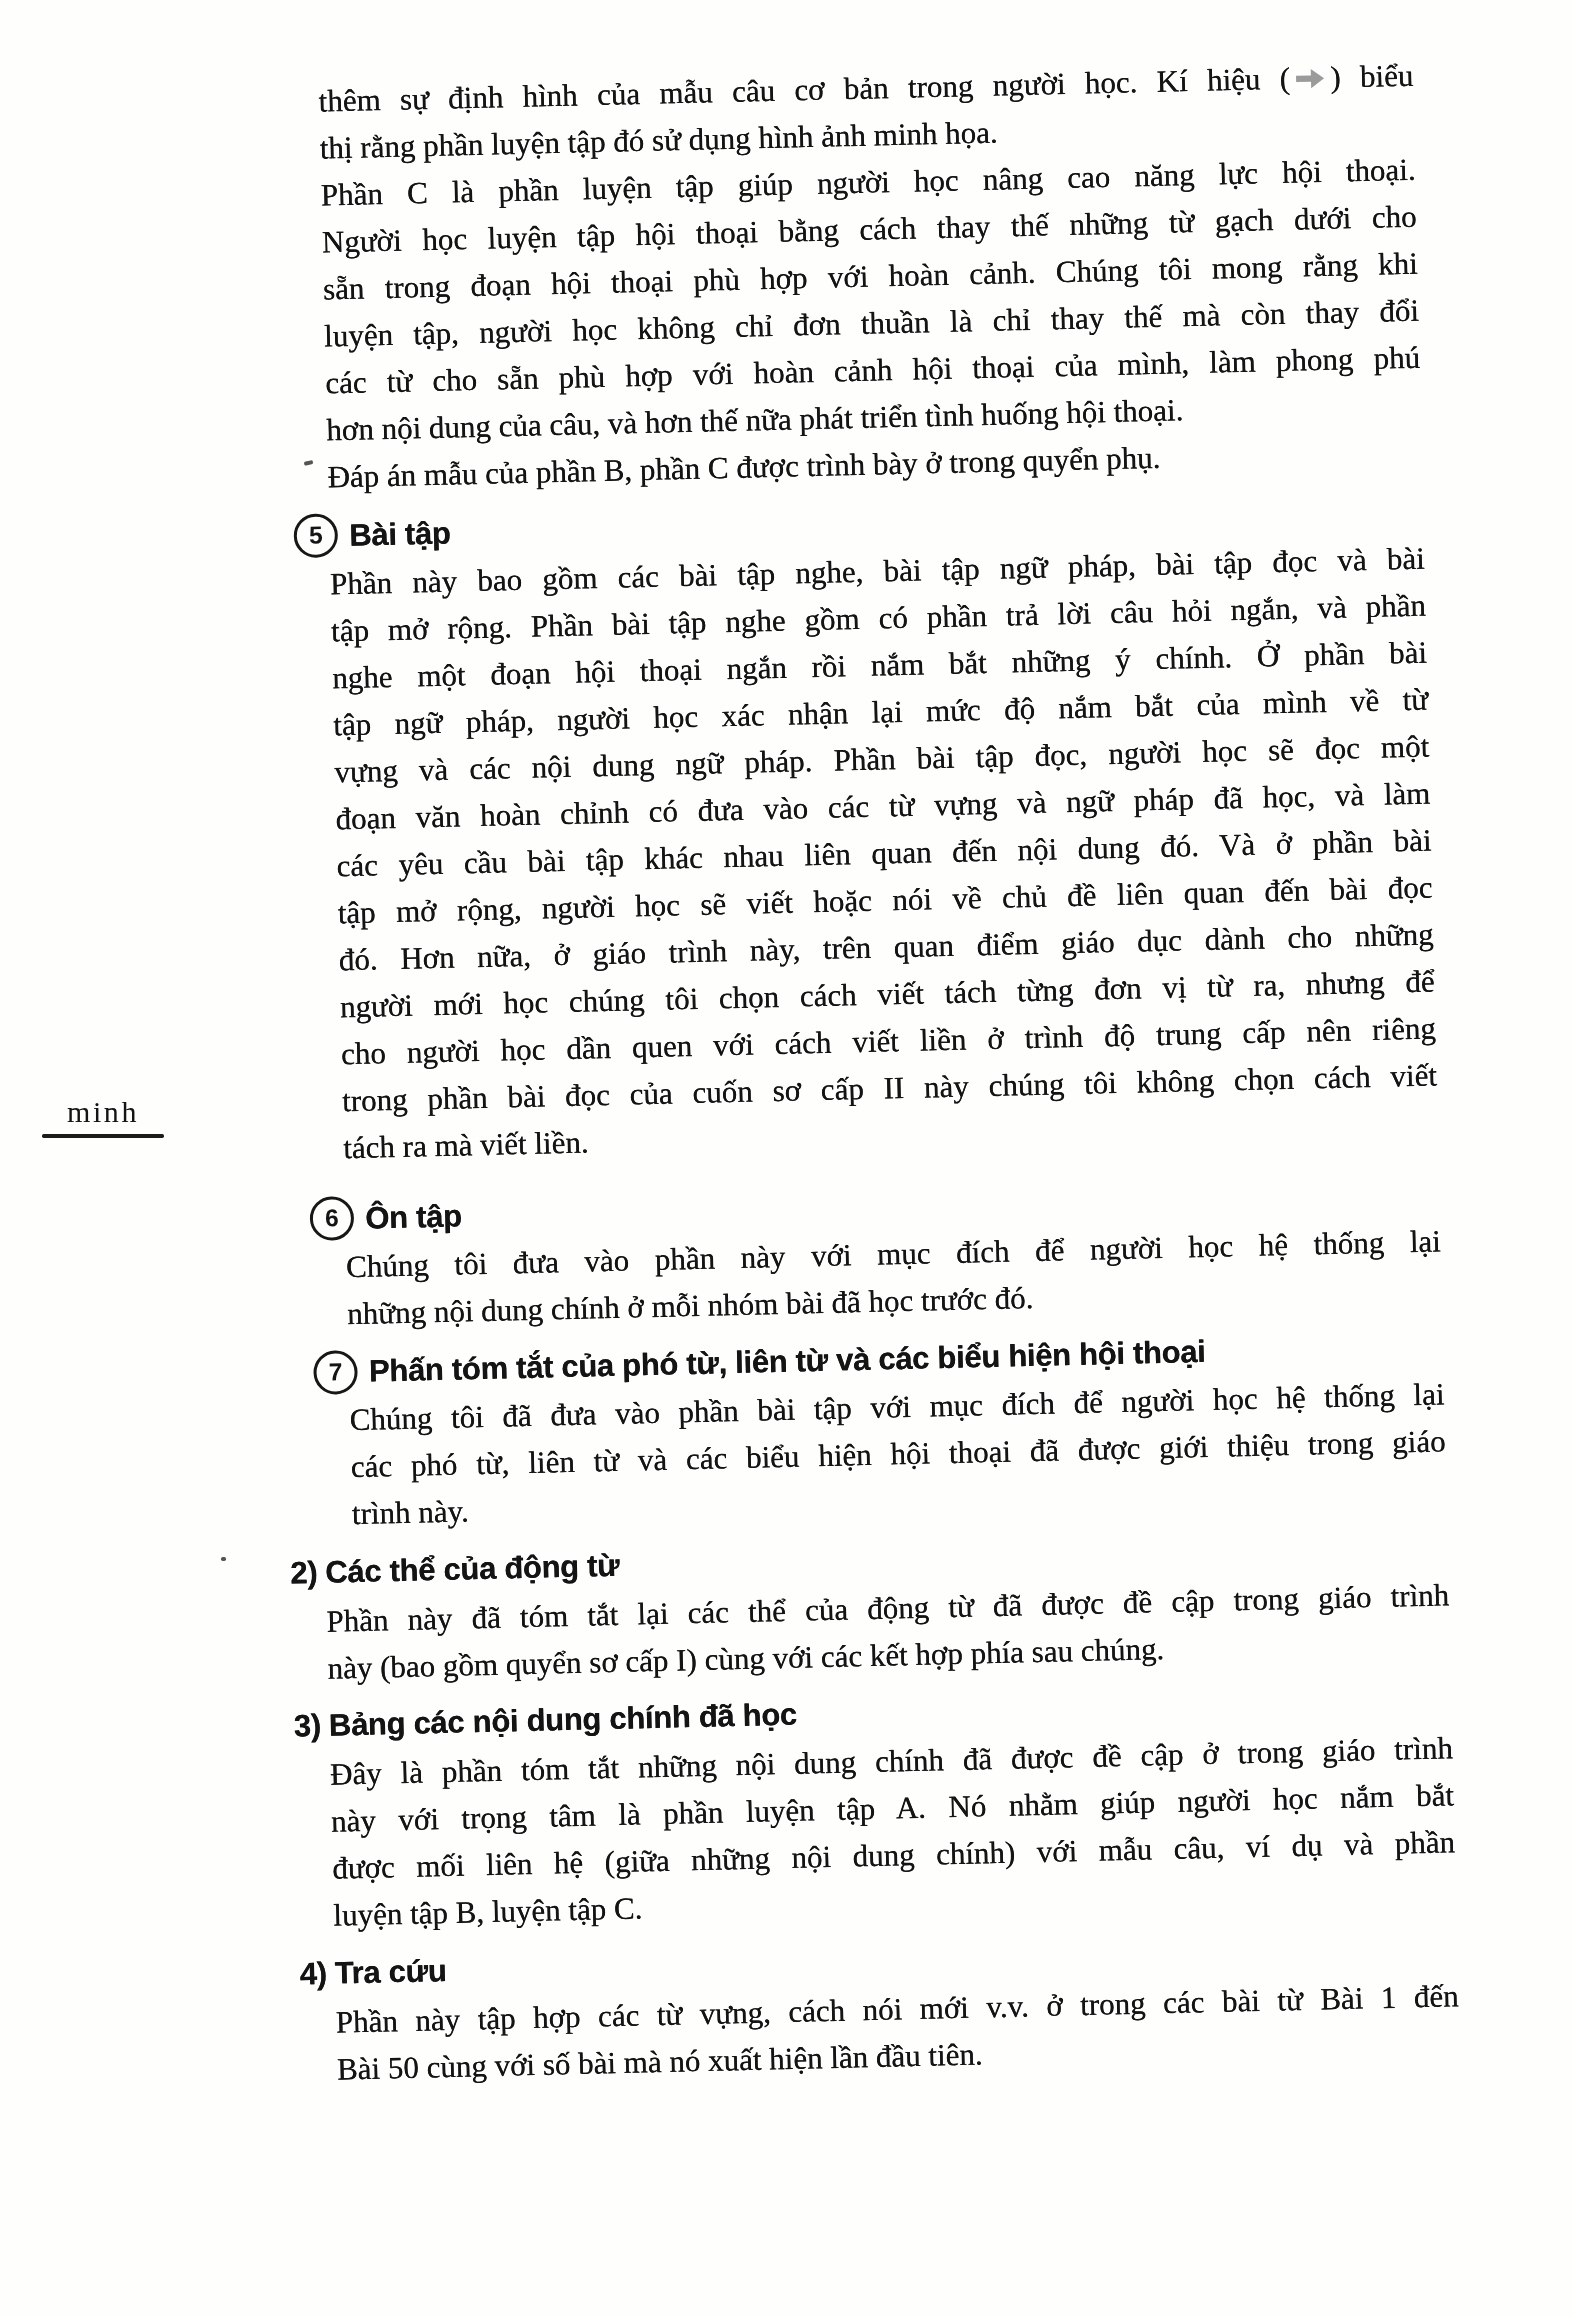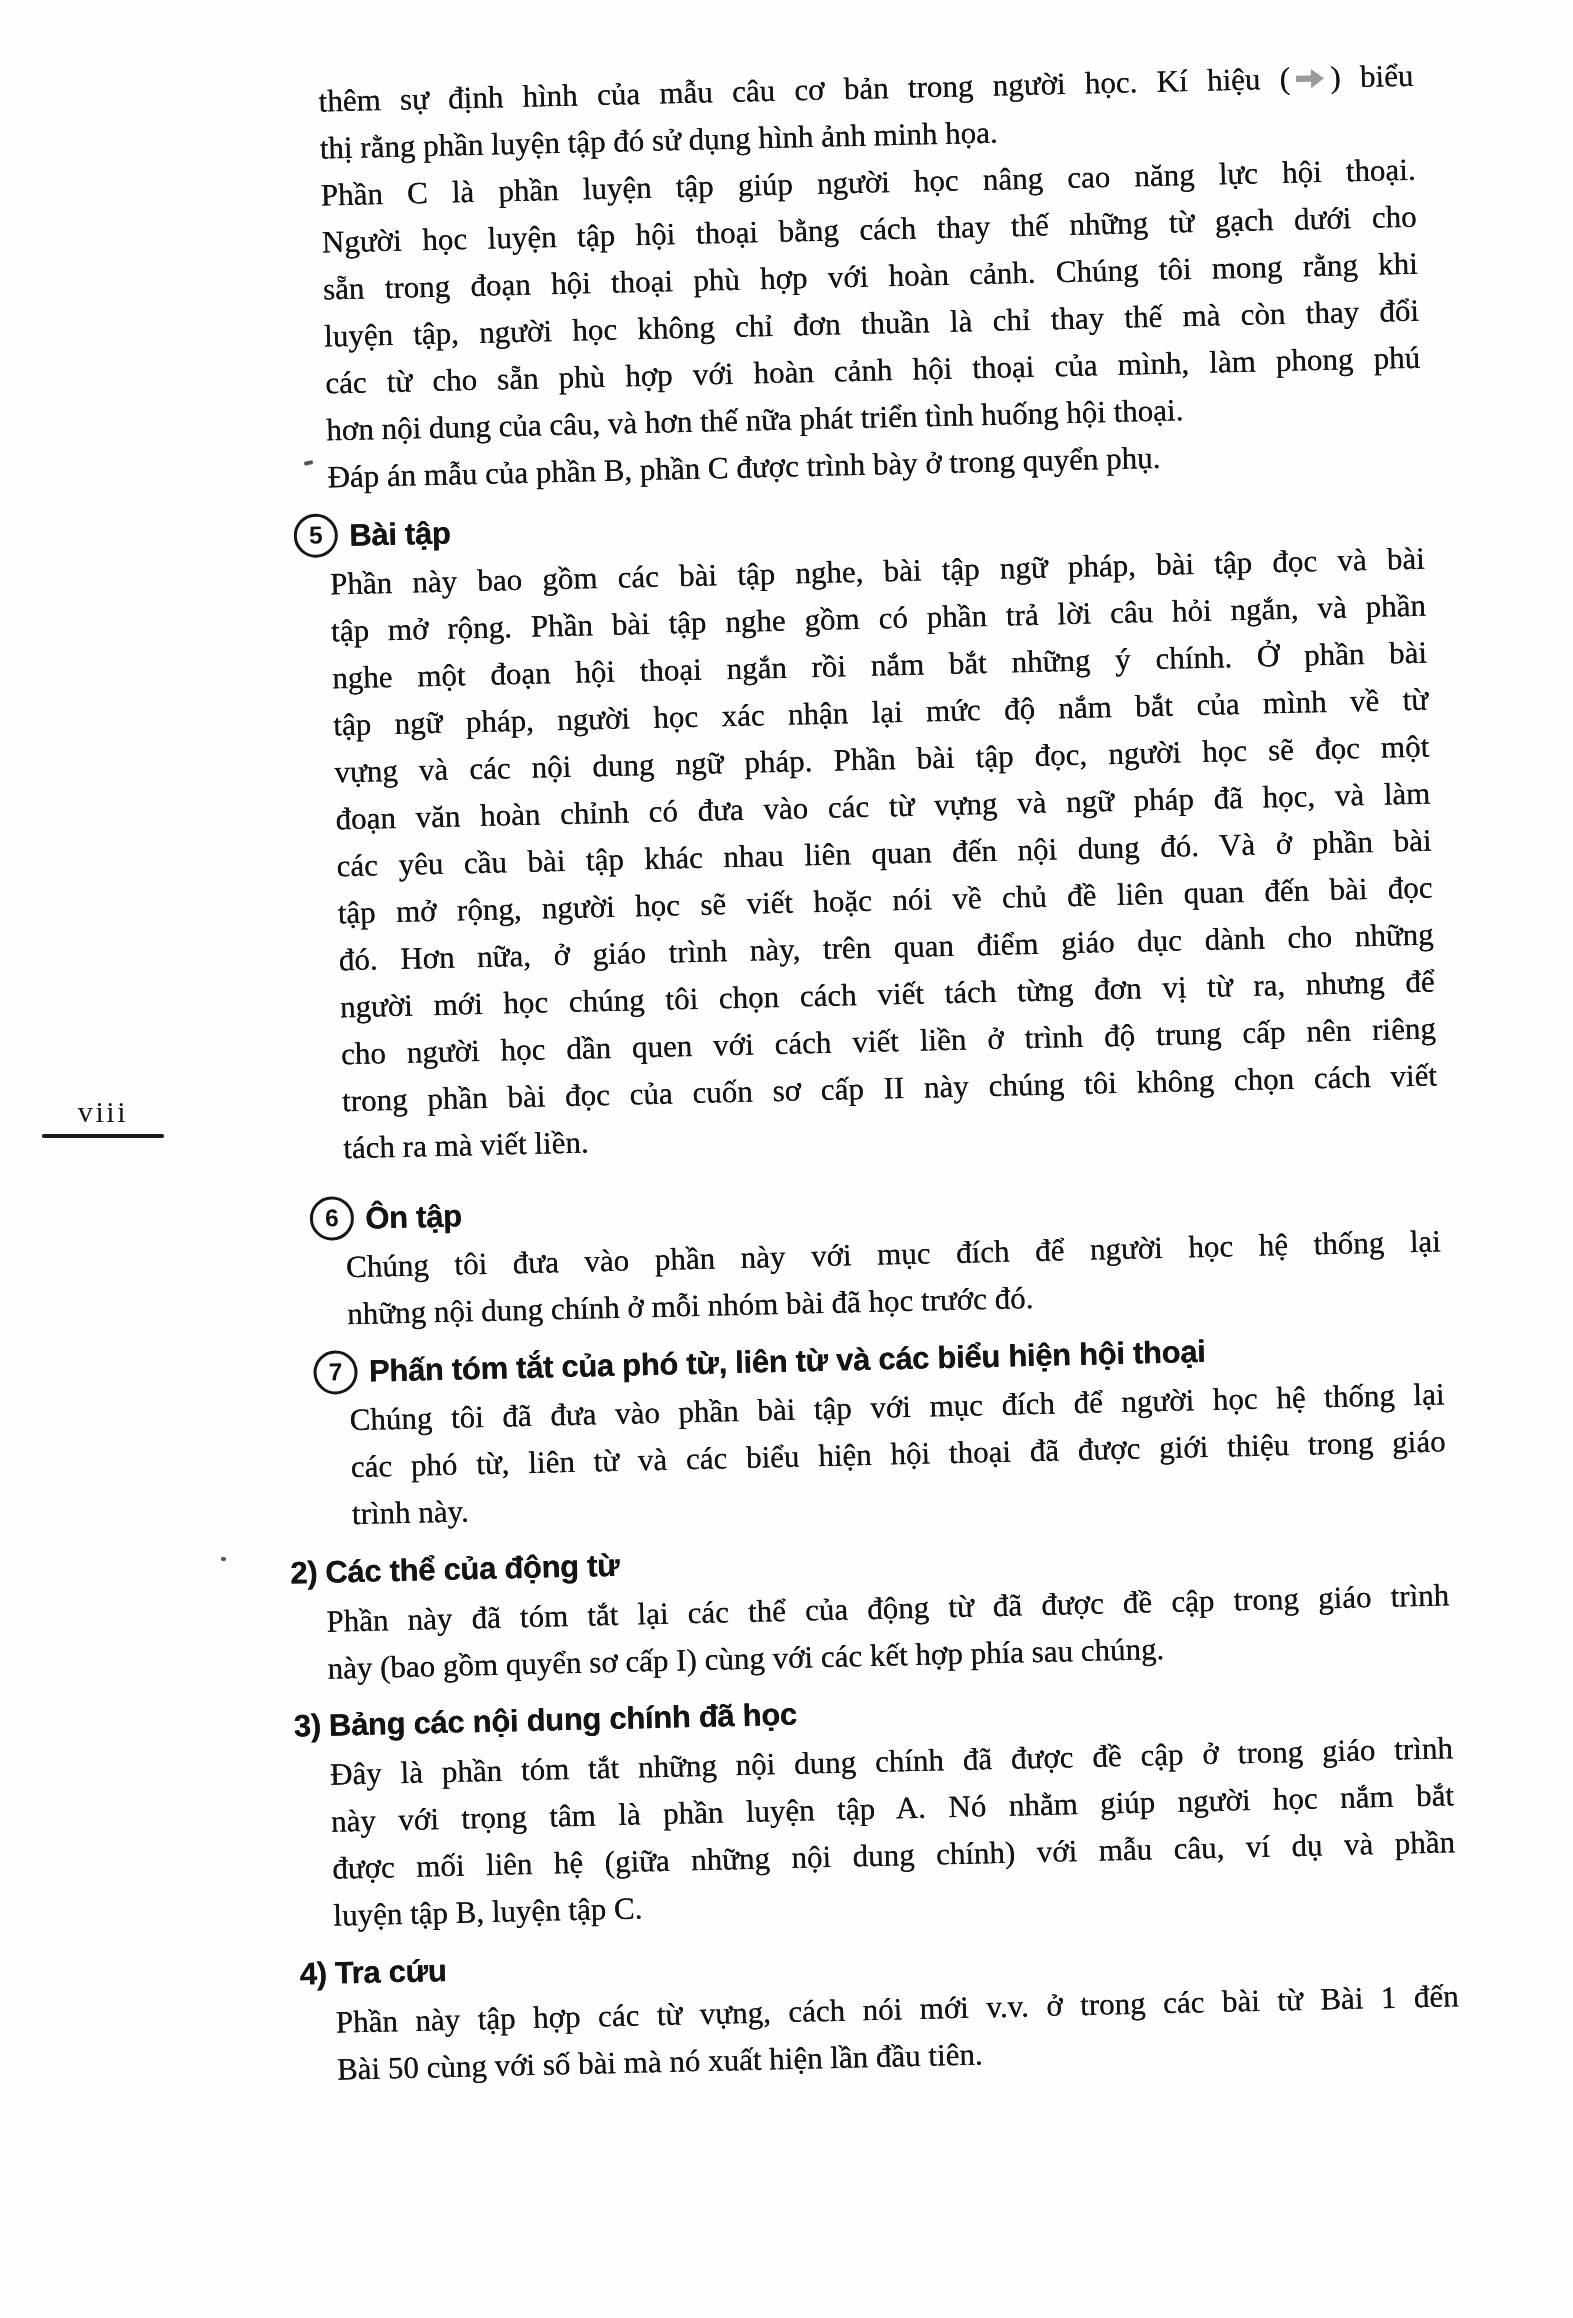--- a/index.html
+++ b/index.html
@@ -40,21 +40,21 @@
   .artifact{position:absolute;background:#555;border-radius:1.7px;}
   .a1{left:304px;top:461px;width:8.7px;height:3.5px;transform:rotate(-12deg);}
   .a2{left:221px;top:1557px;width:5.2px;height:4.4px;}
 </style>
 </head>
 <body>
 
 <div class="page">
 
   <div class="pagenum-wrap">
-    <div class="pagenum">viii</div>
+    <div class="pagenum">minh</div>
     <div class="pagenum-rule"></div>
   </div>
 
   <div class="artifact a1"></div>
   <div class="artifact a2"></div>
 
   <div class="tilt">
     <div class="content">
 
       <div class="para">

